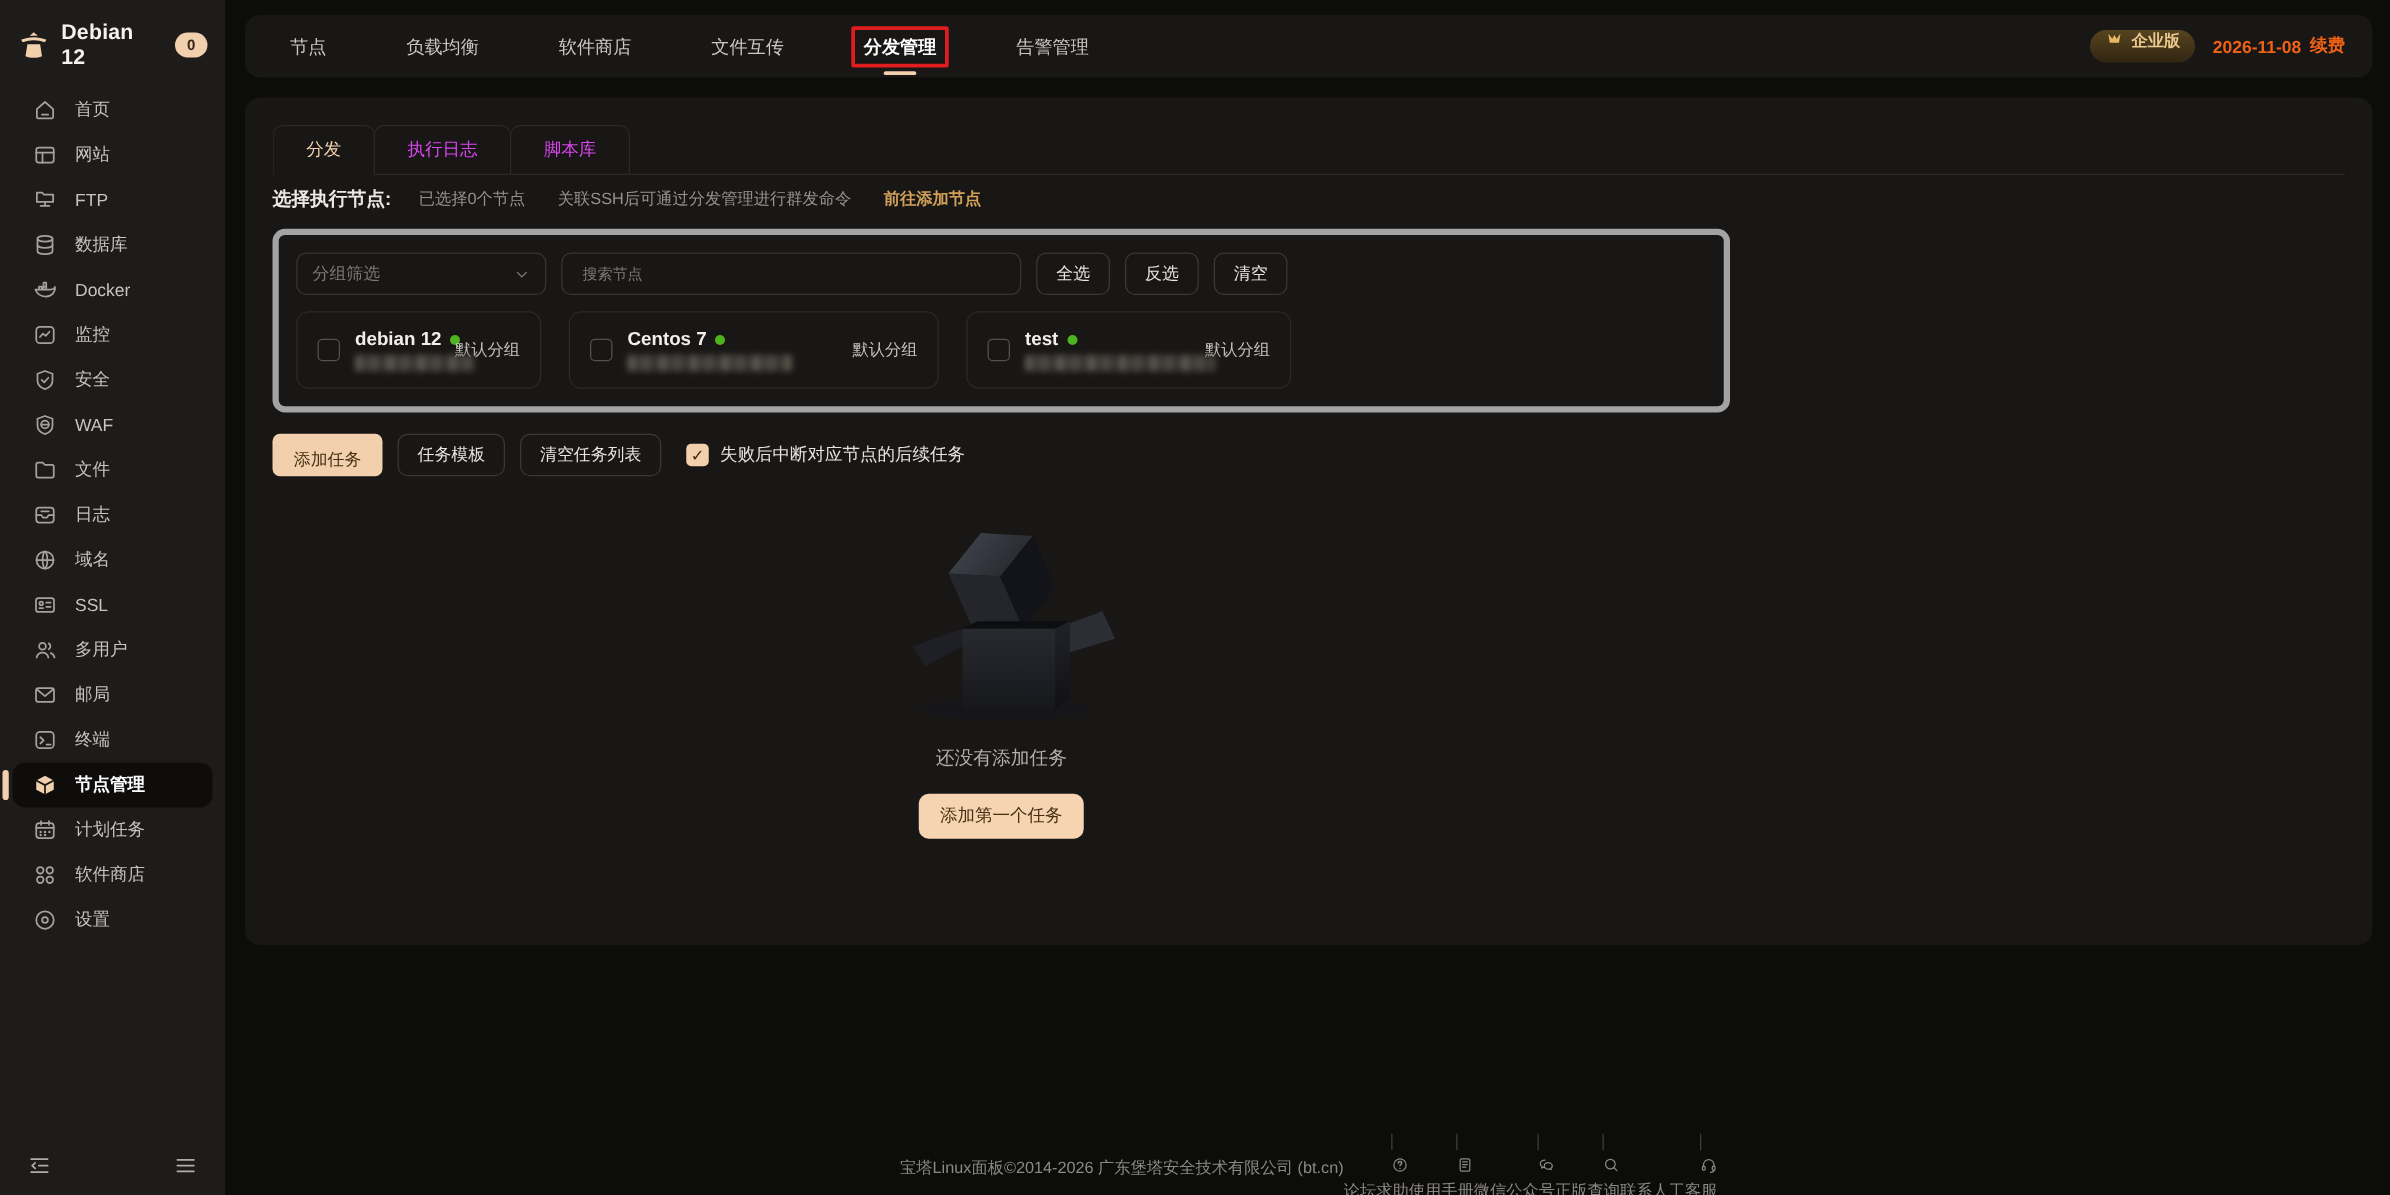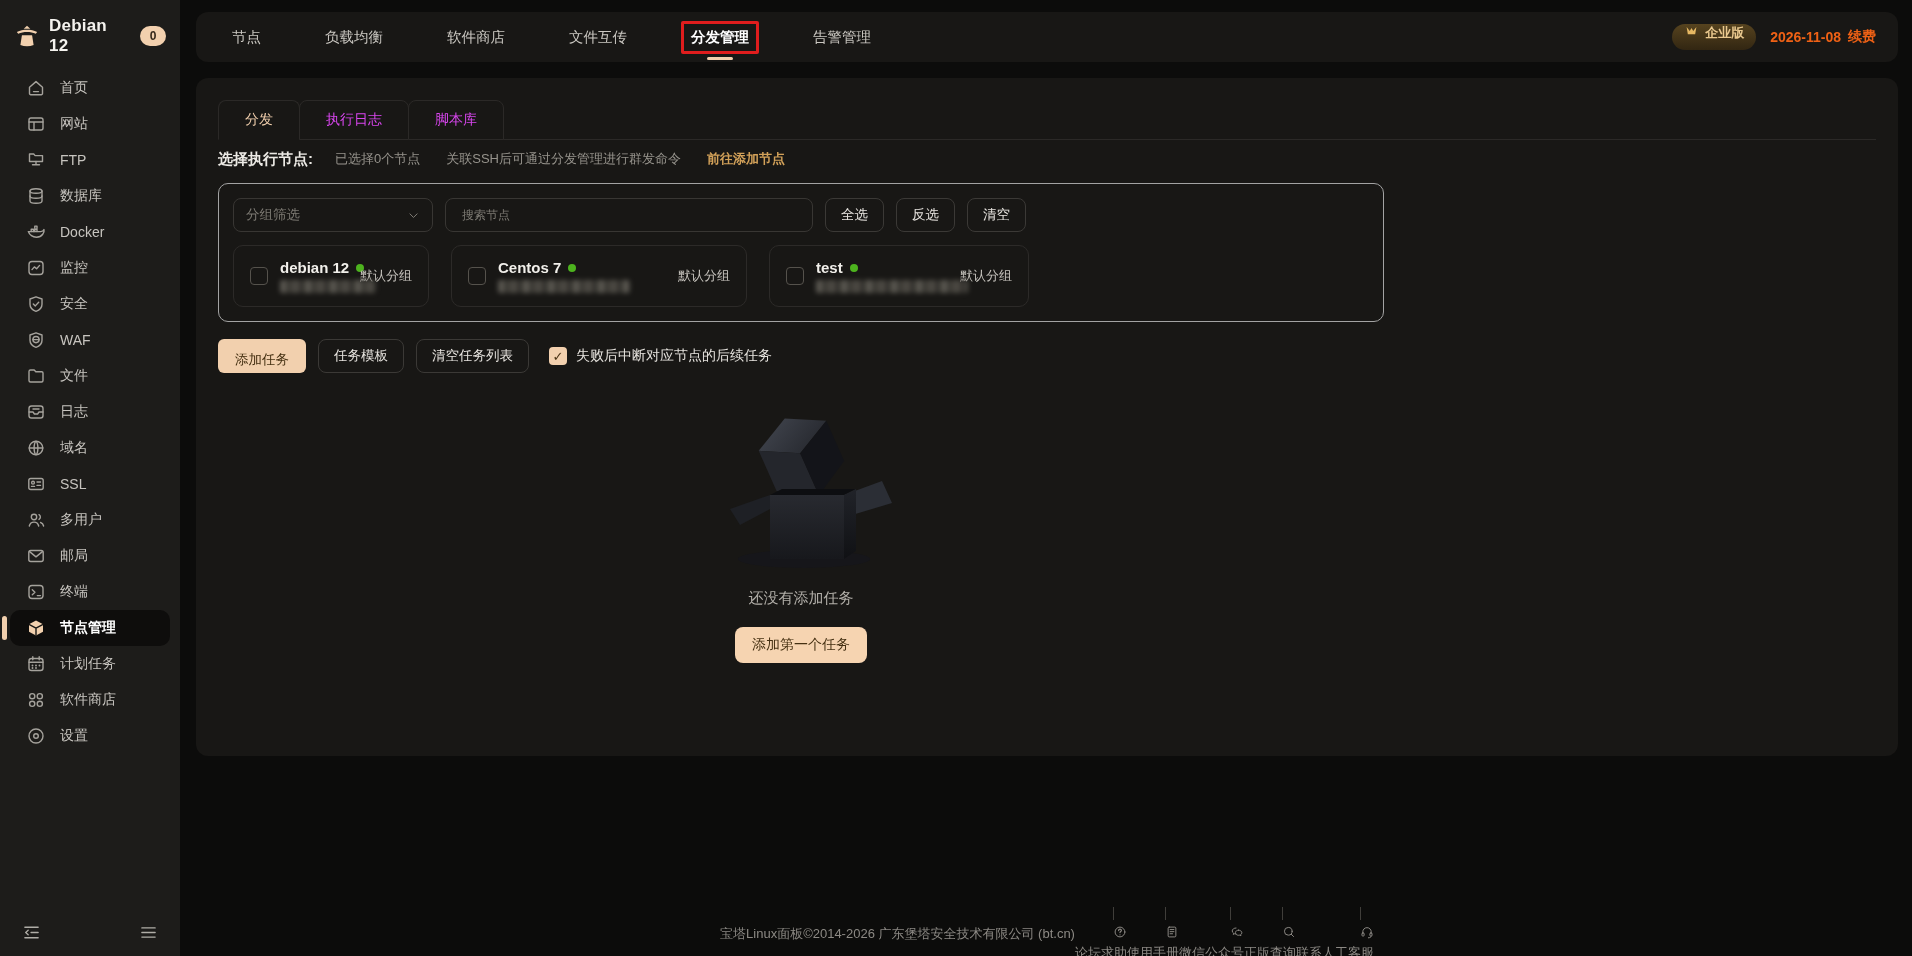--- a/index.html
+++ b/index.html
@@ -50,21 +50,21 @@
   .ctabs { display:flex; border-bottom:1px solid #2b2927; }
   .ctab { background:#181715; border:1px solid #2b2927; padding:10px 26px; font-size:14px; color:#d946ef; border-radius:8px 8px 0 0; margin-bottom:-1px; cursor:pointer; }
   .ctab + .ctab { margin-left:-1px; }
   .ctab.active { color:#f2d0ae; border-bottom-color:#181715; }
 
   .select-row { display:flex; align-items:flex-start; margin-top:10px; }
   .select-title { font-size:15px; font-weight:700; color:#eceae5; margin-right:22px; }
   .select-meta { font-size:13px; color:#96938c; margin-right:26px; }
   .add-node-link { font-size:13px; font-weight:600; color:#d2a159; cursor:pointer; }
 
-  .node-panel { width:1166px; margin-top:14px; border:1px solid #a3a3a3; border-radius:10px; padding:14px; }
+  .node-panel { width:1166px; margin-top:14px; border:5px solid #a3a3a3; border-radius:10px; padding:14px; }
   .filter-row { display:flex; align-items:center; gap:12px; }
   .group-select { width:200px; height:34px; border:1px solid #383633; border-radius:8px; display:flex; align-items:center; justify-content:space-between; padding:0 12px; font-size:13.5px; color:#7d7a73; cursor:pointer; }
   .chev { width:13px; height:13px; color:#8a877f; }
   .search-input { width:368px; height:34px; background:transparent; border:1px solid #383633; border-radius:8px; padding:0 16px; font-size:12px; color:#dedbd6; font-family:inherit; outline:none; }
   .search-input::placeholder { color:#7d7a73; }
   .ghost-btn { height:34px; padding:0 15px; background:transparent; border:1px solid #3b3936; border-radius:8px; color:#e8e5e0; font-size:13.5px; font-family:inherit; cursor:pointer; }
 
   .cards { display:flex; gap:22px; margin-top:13px; }
   .node-card { border:1px solid #2c2a28; border-radius:10px; height:62px; padding:0 16px; display:flex; align-items:center; cursor:pointer; }
   .node-card:nth-of-type(1) { width:196px; }

